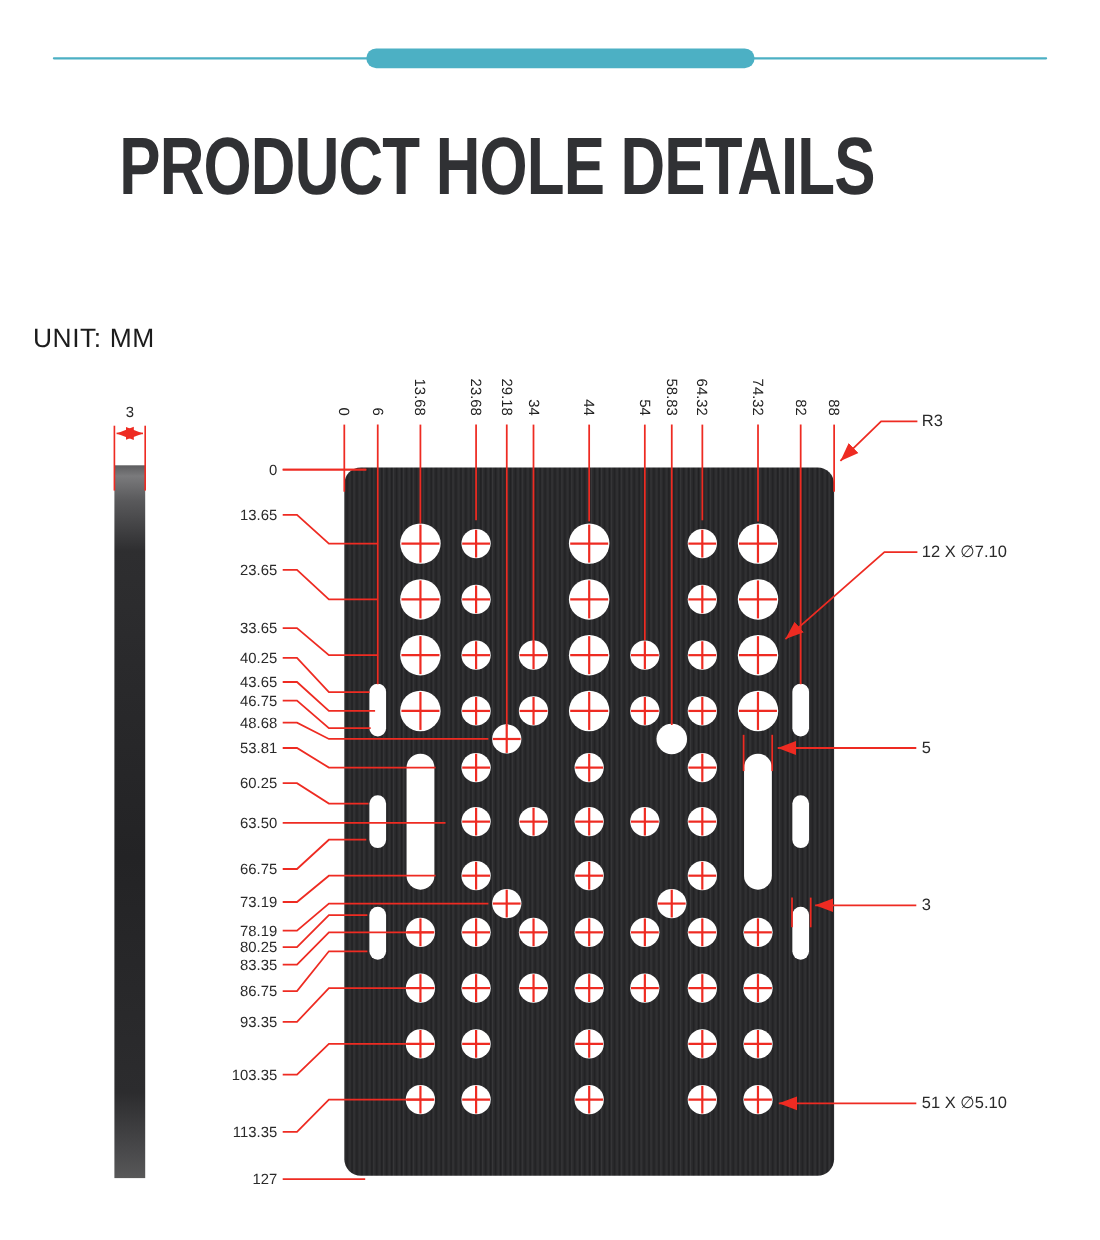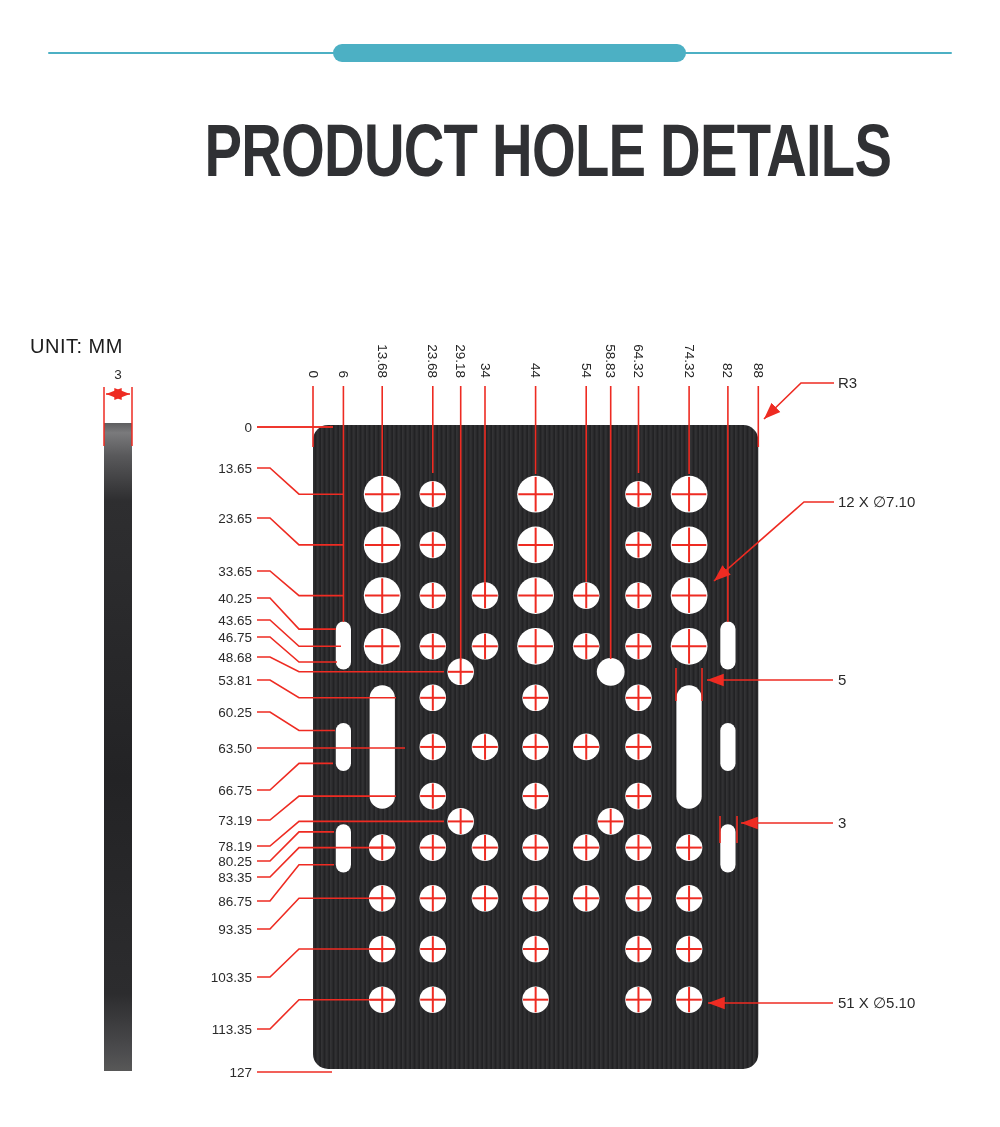--- a/index.html
+++ b/index.html
@@ -1,22 +1,22 @@
 <!DOCTYPE html>
 <html><head>
 <meta charset="utf-8">
 <style>
   html,body{margin:0;padding:0;background:#ffffff;}
   body{width:1000px;height:1127px;position:relative;font-family:"Liberation Sans",sans-serif;overflow:hidden;}
   .decor-line{position:absolute;left:48px;top:52px;width:904px;height:2px;border-radius:1px;}
   .decor-pill{position:absolute;left:333px;top:44px;width:353px;height:18px;border-radius:9px;}
-  .title-wrap{position:absolute;left:0;top:108px;width:1000px;text-align:right;}
+  .title-wrap{position:absolute;left:0;top:108px;width:1000px;text-align:left;}
   .title-text{display:inline-block;font-size:74px;font-weight:bold;letter-spacing:-1px;
               transform:scaleX(0.76);transform-origin:center;white-space:nowrap;color:#303134;}
-  .unit-text{position:absolute;left:30px;top:294px;font-size:20px;color:#1c1c1c;letter-spacing:0.5px;margin-top:41px;}
+  .unit-text{position:absolute;left:30px;top:294px;font-size:24px;color:#1c1c1c;letter-spacing:0.5px;}
   svg{position:absolute;left:0;top:0;}
   text{font-family:"Liberation Sans",sans-serif;}
 </style>
 </head>
 <body>
 
 <div class="decor-line" style="background: rgb(76, 176, 196);"></div>
 <div class="decor-pill" style="background: rgb(76, 176, 196);"></div>
 
 <div class="title-wrap">

